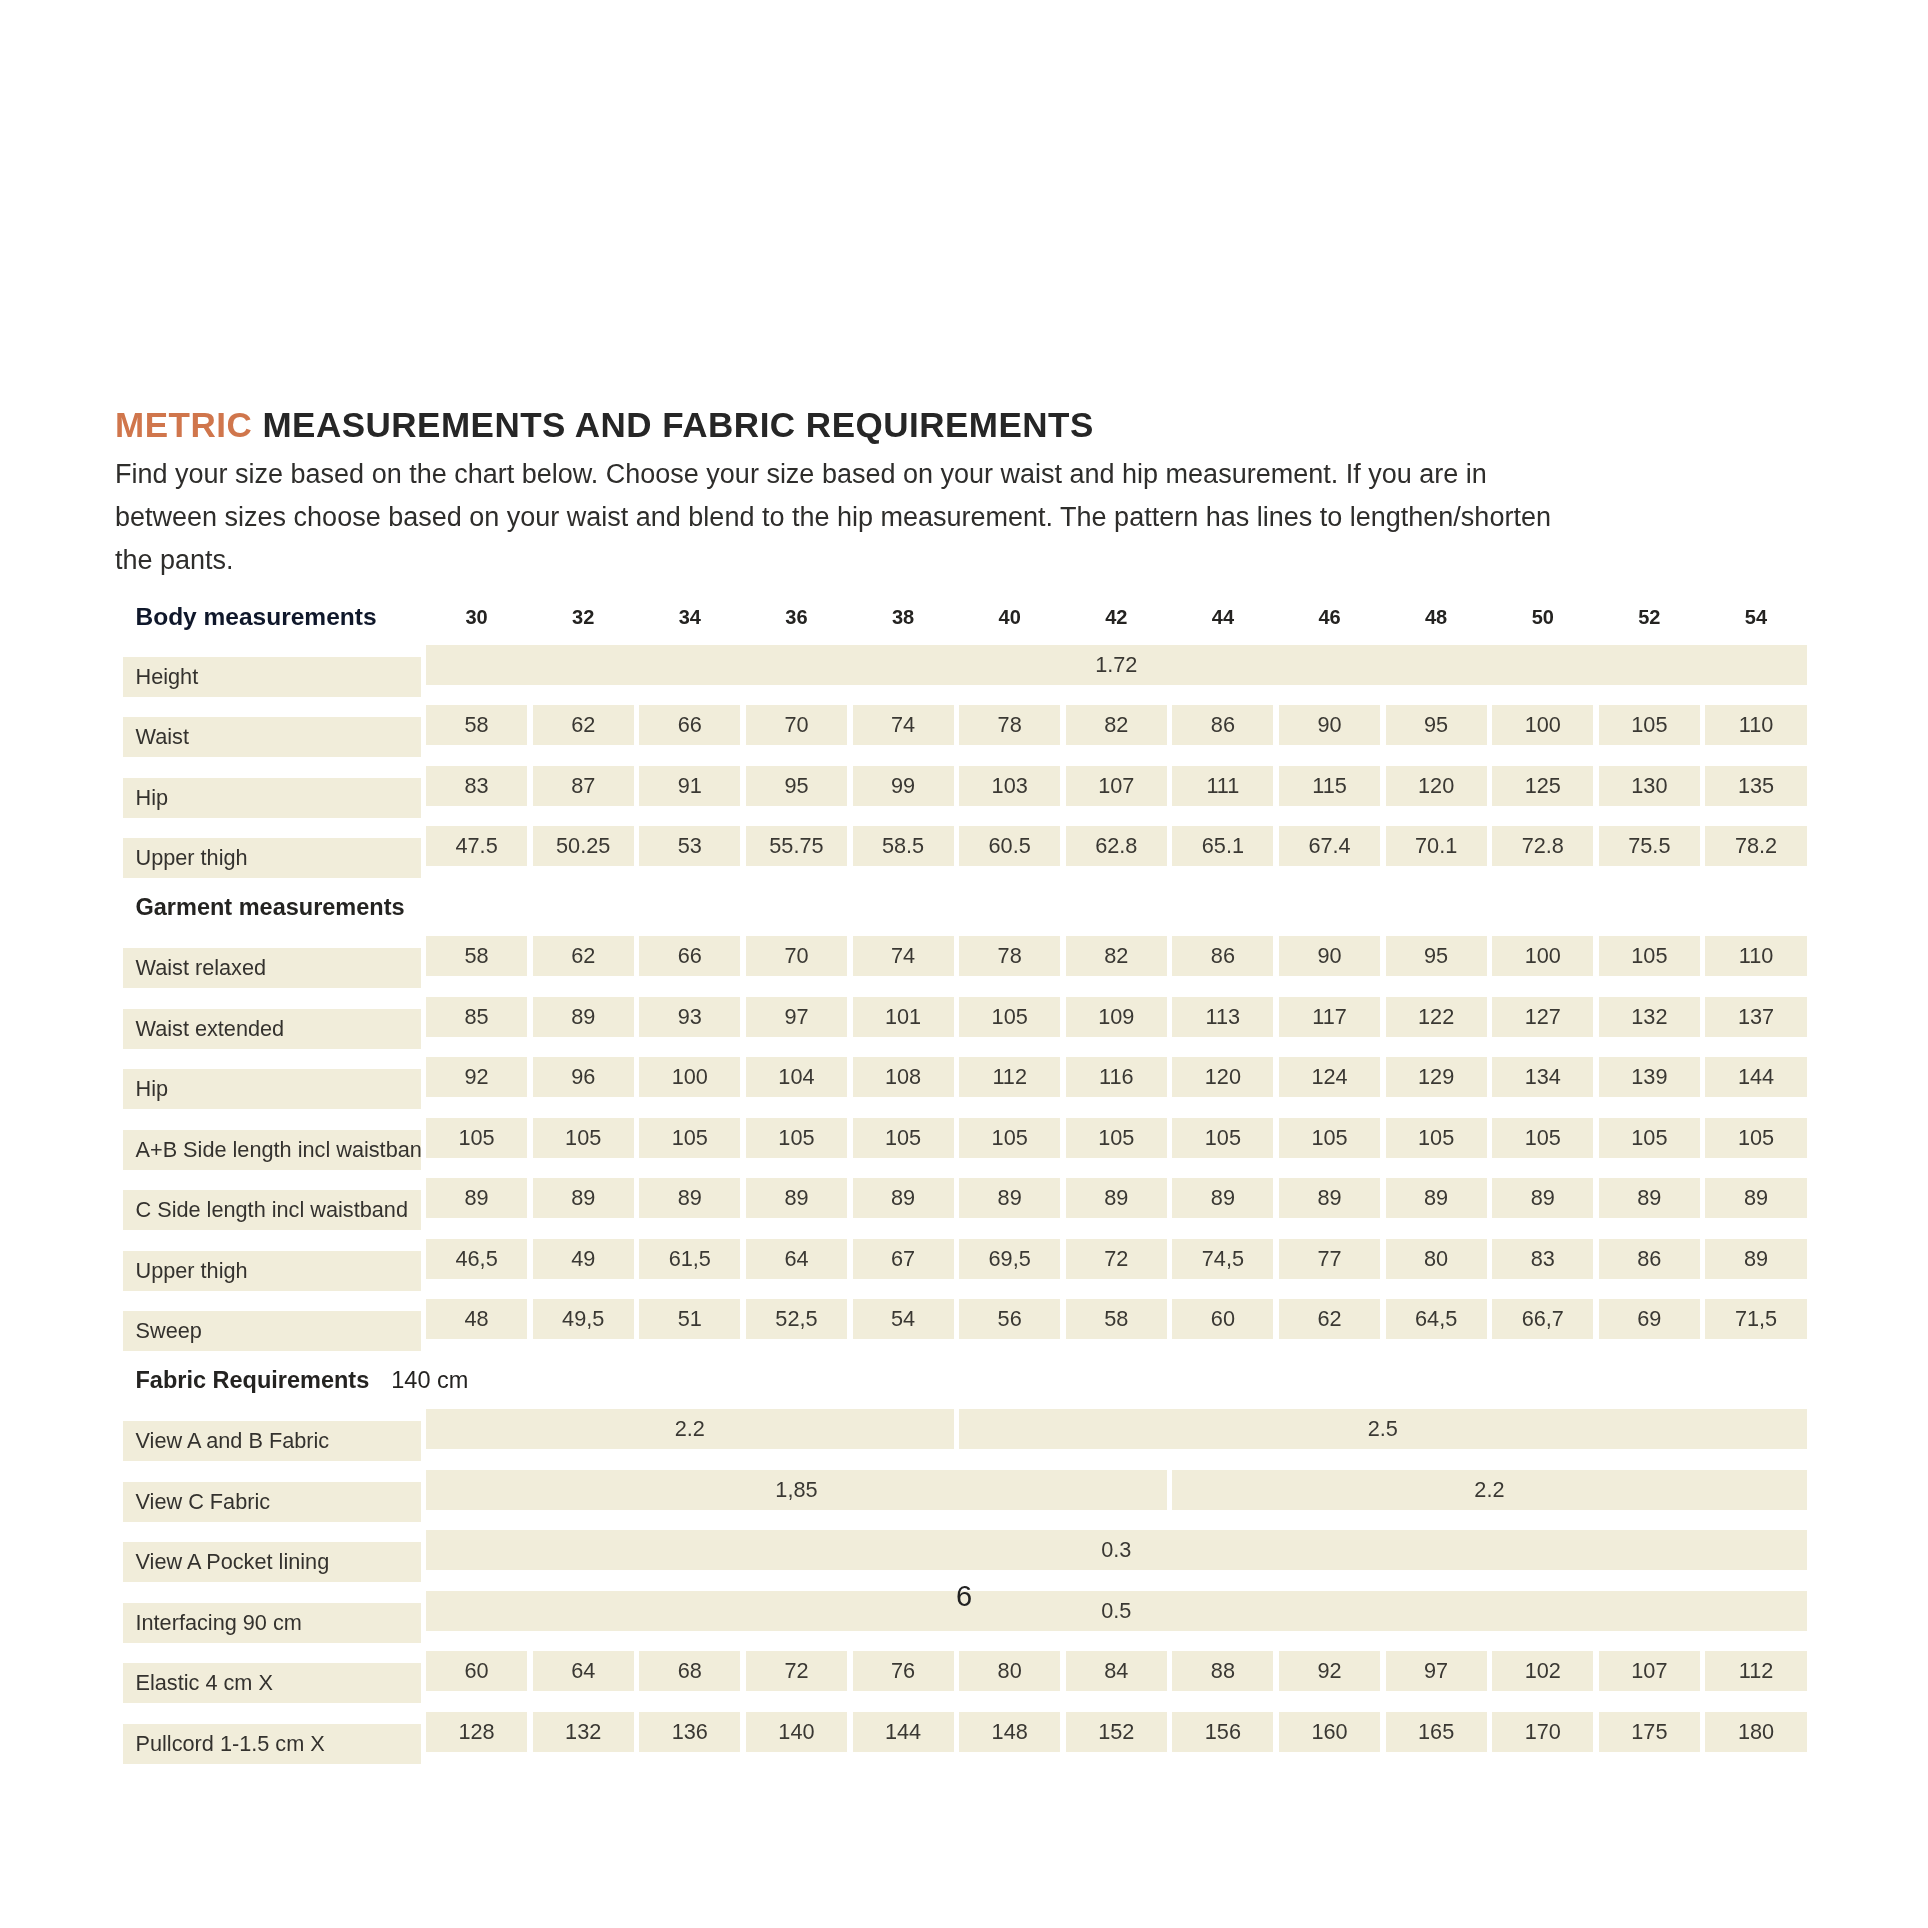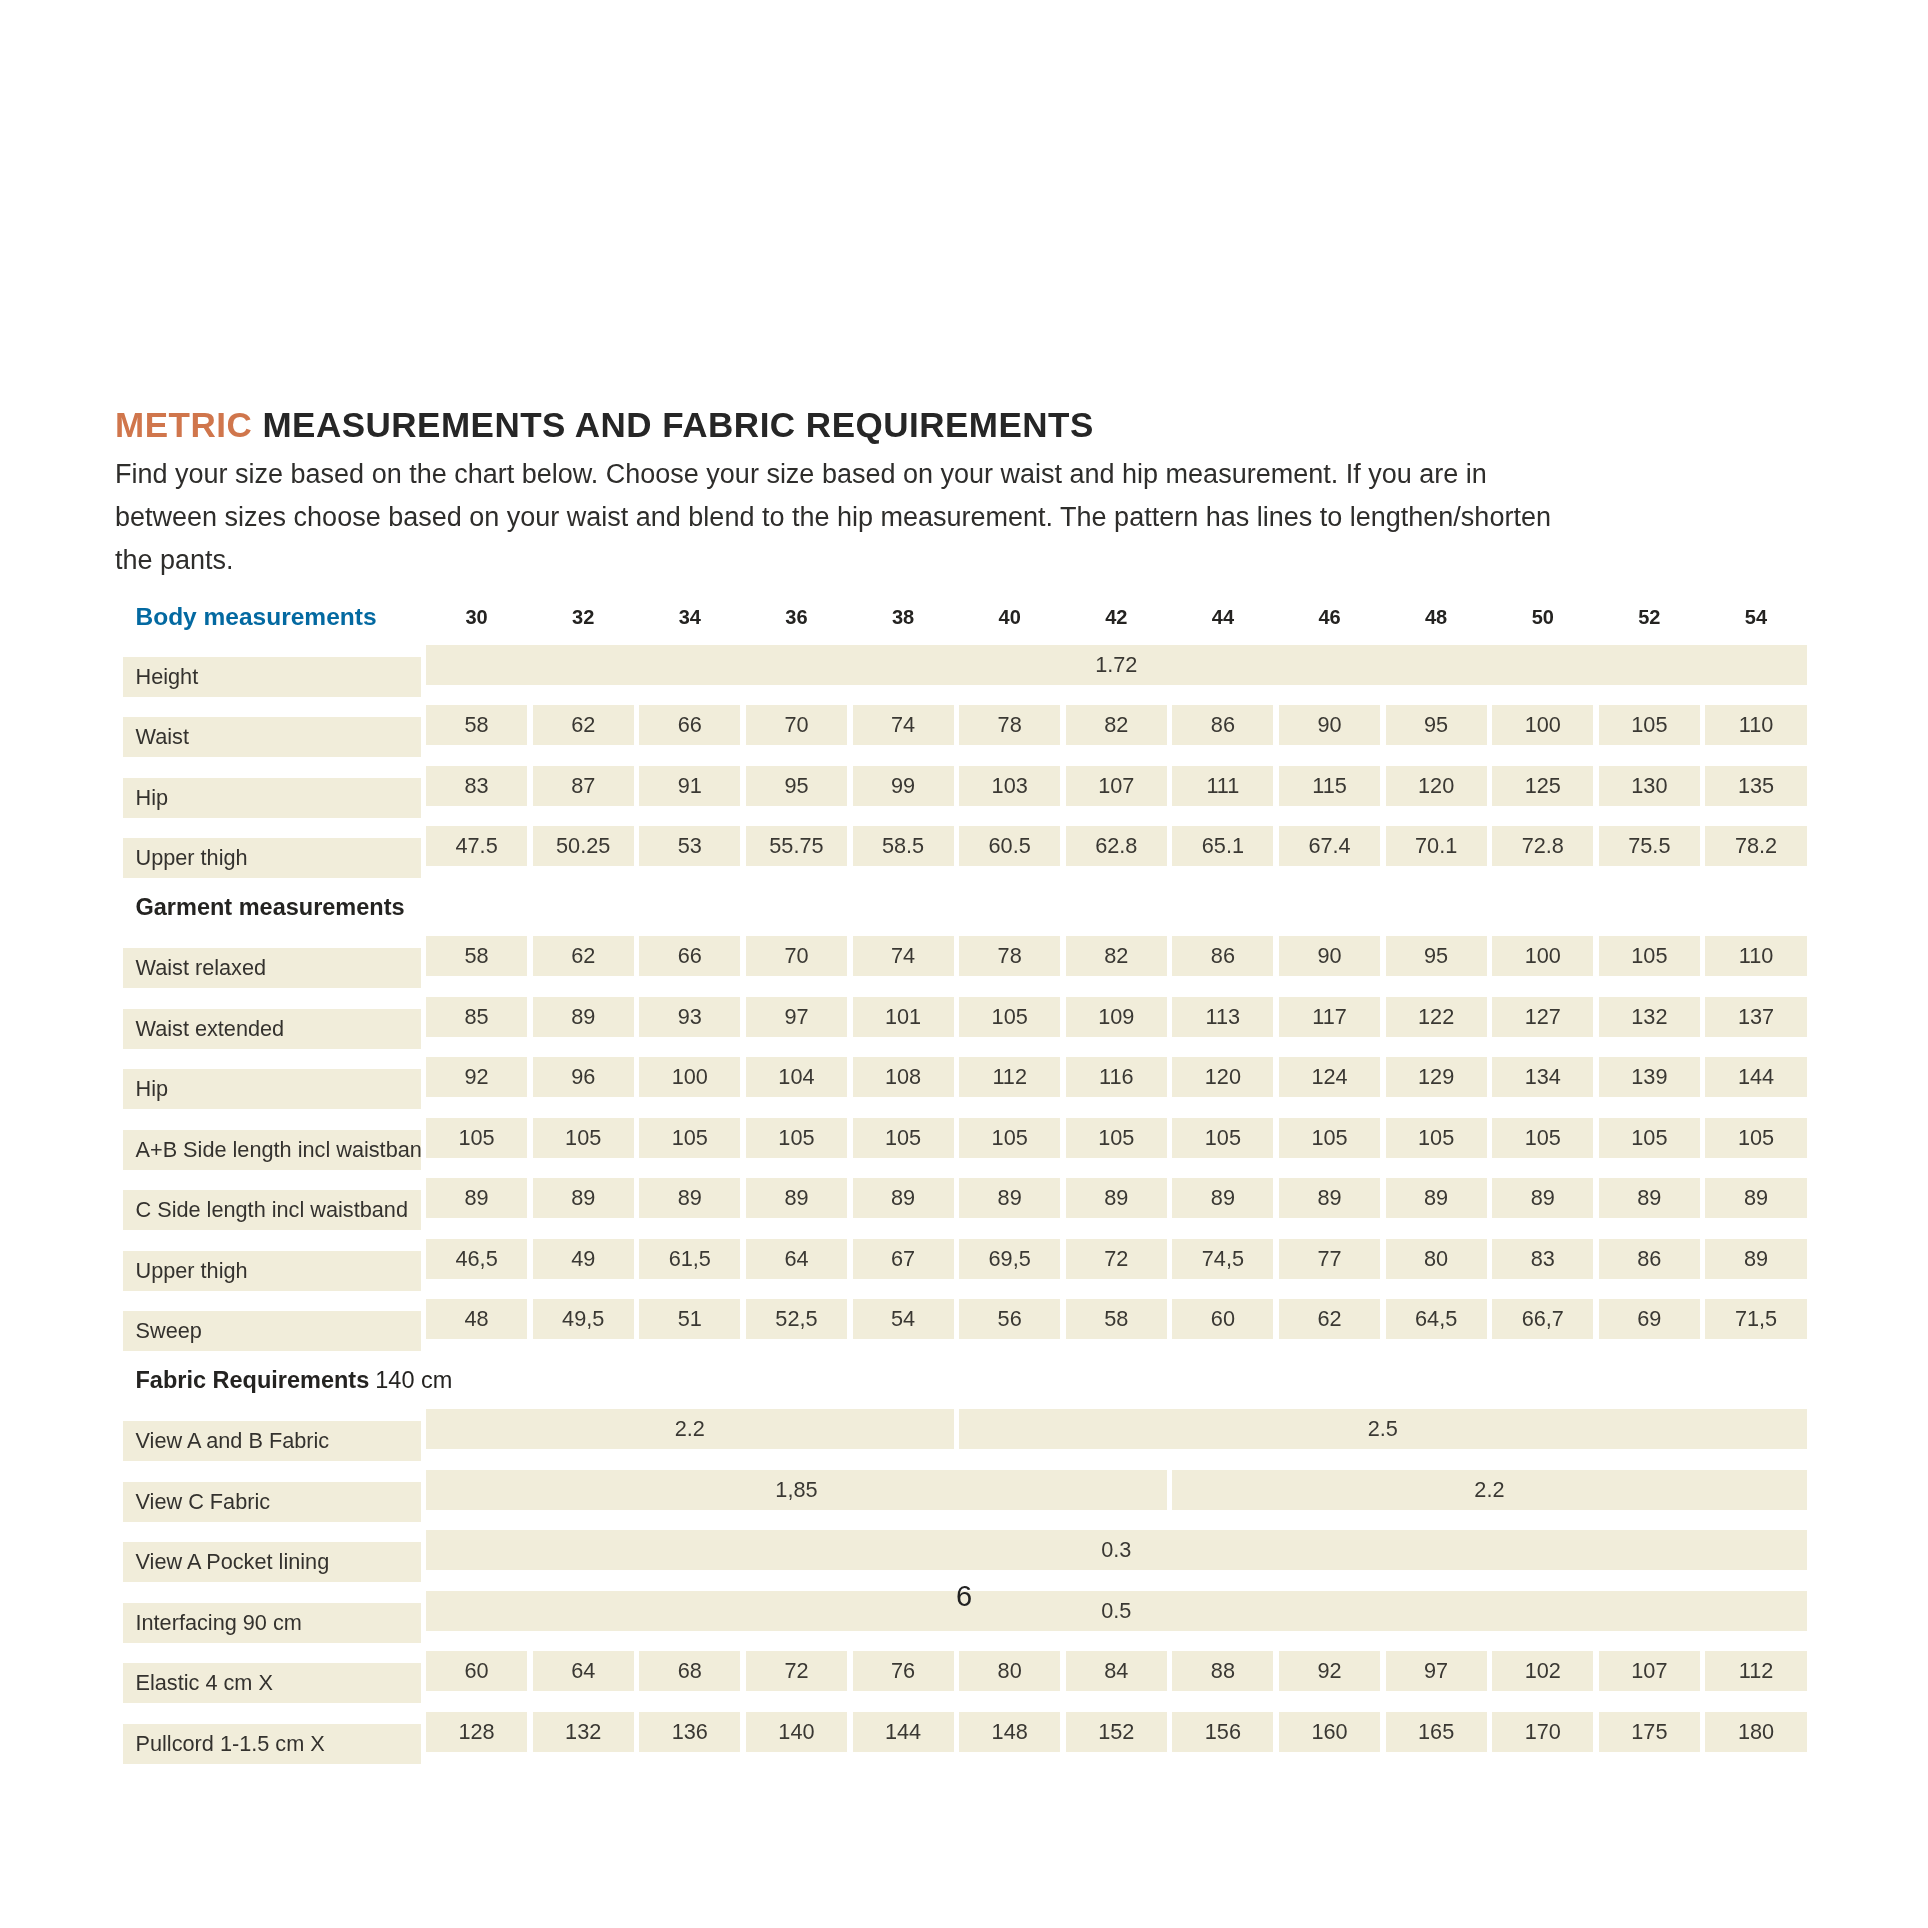--- a/index.html
+++ b/index.html
@@ -19,21 +19,21 @@
   .doc-title .accent{color:var(--accent,#d0764c);}
   .intro{margin-top:11.3px;}
   .intro-line{font-size:27px;line-height:37px;color:#2e2d2b;margin-top:6px;}
   .size-table{
     margin-top:19px;margin-left:7.5px;width:1684px;
     display:grid;
     grid-template-columns:298px repeat(13,1fr);
     column-gap:5.6px;row-gap:8.5px;
   }
   .th-label{
-    font-size:24.5px;font-weight:600;color:#0369a1;
+    font-size:24.5px;font-weight:600;color:#0f172a;
     padding-left:13px;height:38px;line-height:38px;
   }
   .th-size{
     font-size:20px;font-weight:700;color:#242321;
     height:38px;line-height:38px;text-align:center;
   }
   .row-label{
     background:var(--cell-bg,#f1edda);
     font-size:21.7px;color:#34322e;
     height:40px;line-height:40px;
@@ -44,21 +44,21 @@
     font-size:21.7px;color:#3a3833;
     height:40px;line-height:40px;text-align:center;
   }
   .section-row{
     grid-column:1 / -1;
     height:41px;display:flex;align-items:center;
     padding-left:13px;
     font-size:23.5px;color:#242321;
   }
   .section-row .sec-label{font-weight:700;}
-  .section-row .sec-suffix{font-weight:400;margin-left:6px;}
+  .section-row .sec-suffix{font-weight:400;margin-left:22px;}
   .page-number{
     position:absolute;left:50%;top:1580px;transform:translateX(-50%);
     font-size:29px;color:#222;
   }
 </style>
 </head>
 <body>
 
 <div class="page" style="--accent: #d0764c; --cell-bg: #f1edda;">
   <div class="content">

